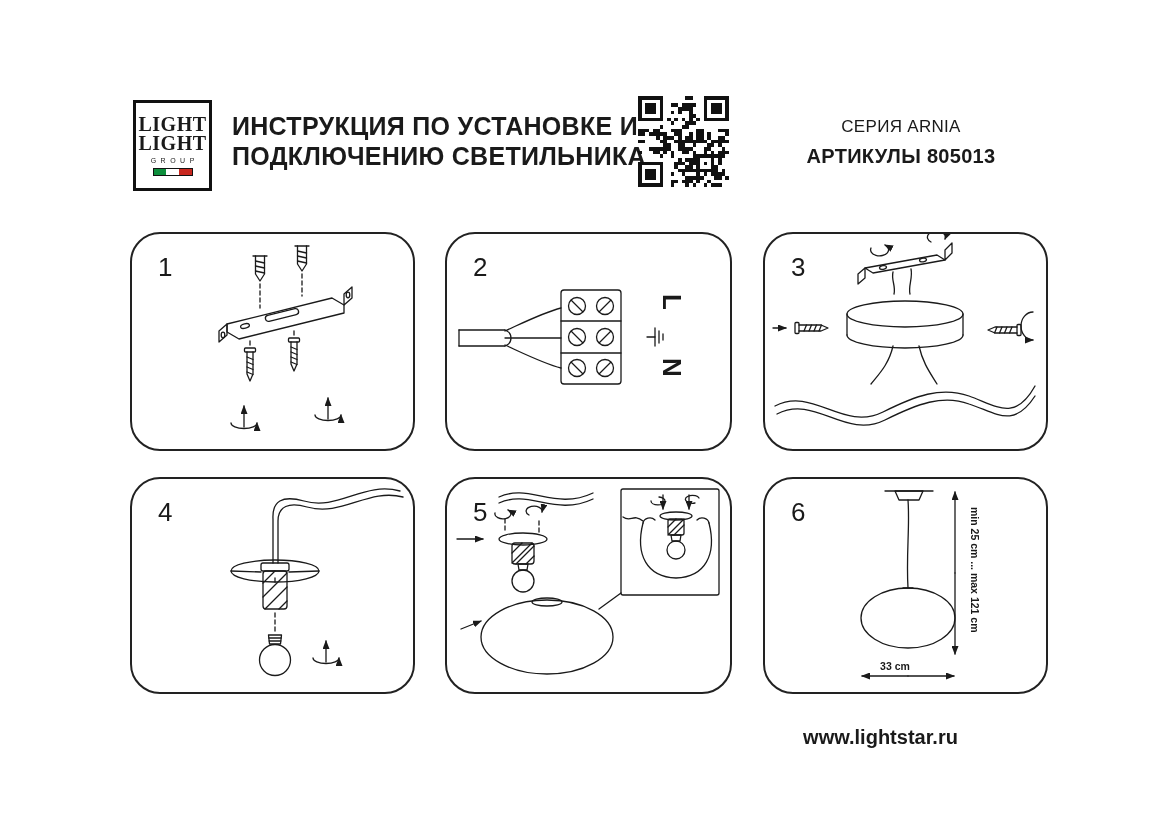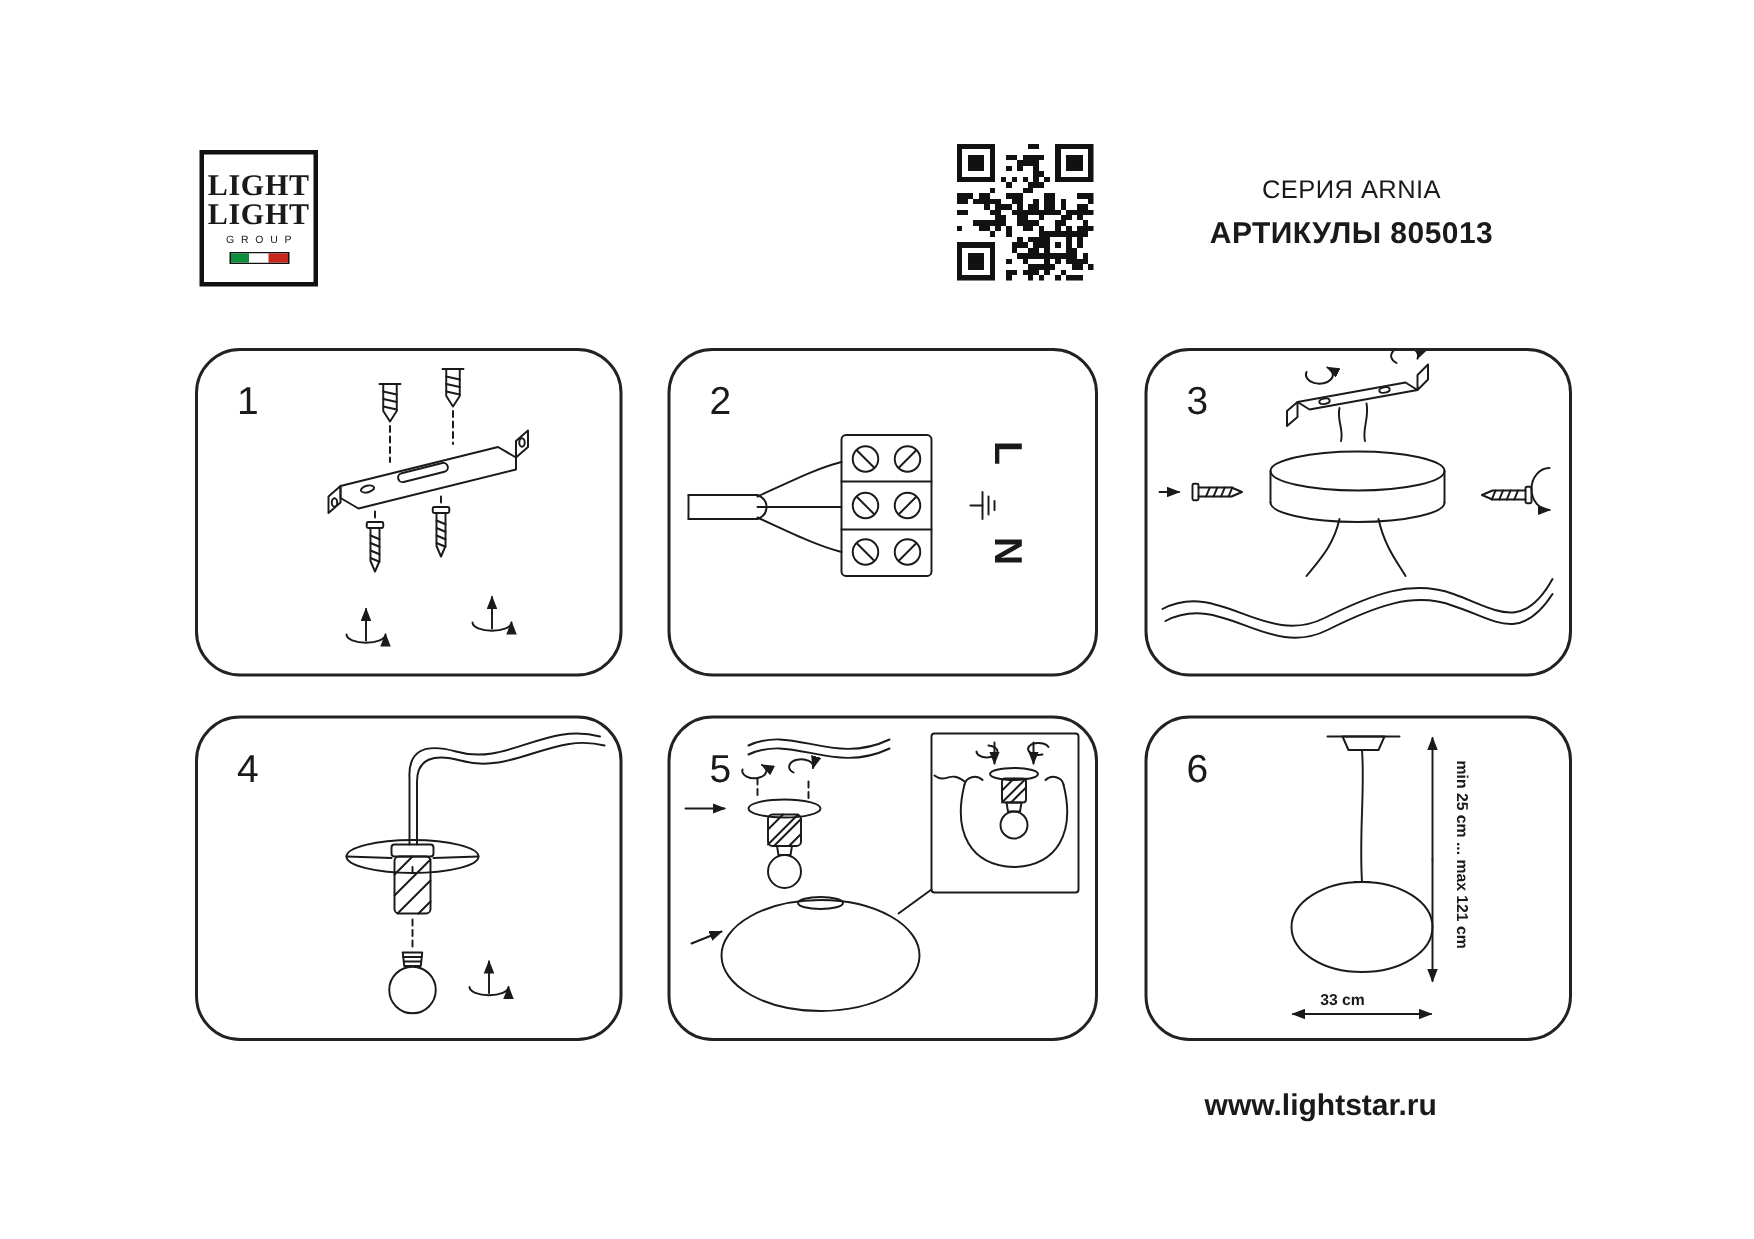--- a/index.html
+++ b/index.html
@@ -68,20 +68,24 @@
     <div class="logo-word">LIGHT</div>
     <div class="logo-word">LIGHT</div>
     <div class="logo-group">GROUP</div>
     <div class="flag">
         <span class="f1"></span>
         <span class="f2"></span>
         <span class="f3"></span>
       </div>
   </div>
 
+  <div class="abs title">
+    <div>ИНСТРУКЦИЯ ПО УСТАНОВКЕ И</div>
+    <div>ПОДКЛЮЧЕНИЮ СВЕТИЛЬНИКА</div>
+  </div>
 
   <div class="abs qr">
     <svg id="qr-svg" viewBox="0 0 25 25">
         <rect x="0" y="0" width="1" height="1"></rect>
         <rect x="1" y="0" width="1" height="1"></rect>
         <rect x="2" y="0" width="1" height="1"></rect>
         <rect x="3" y="0" width="1" height="1"></rect>
         <rect x="4" y="0" width="1" height="1"></rect>
         <rect x="5" y="0" width="1" height="1"></rect>
         <rect x="6" y="0" width="1" height="1"></rect>

